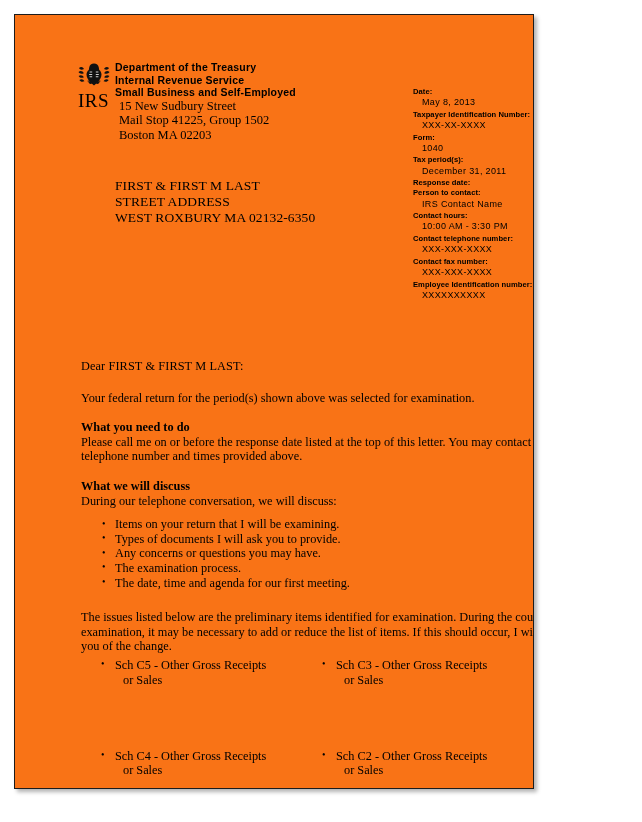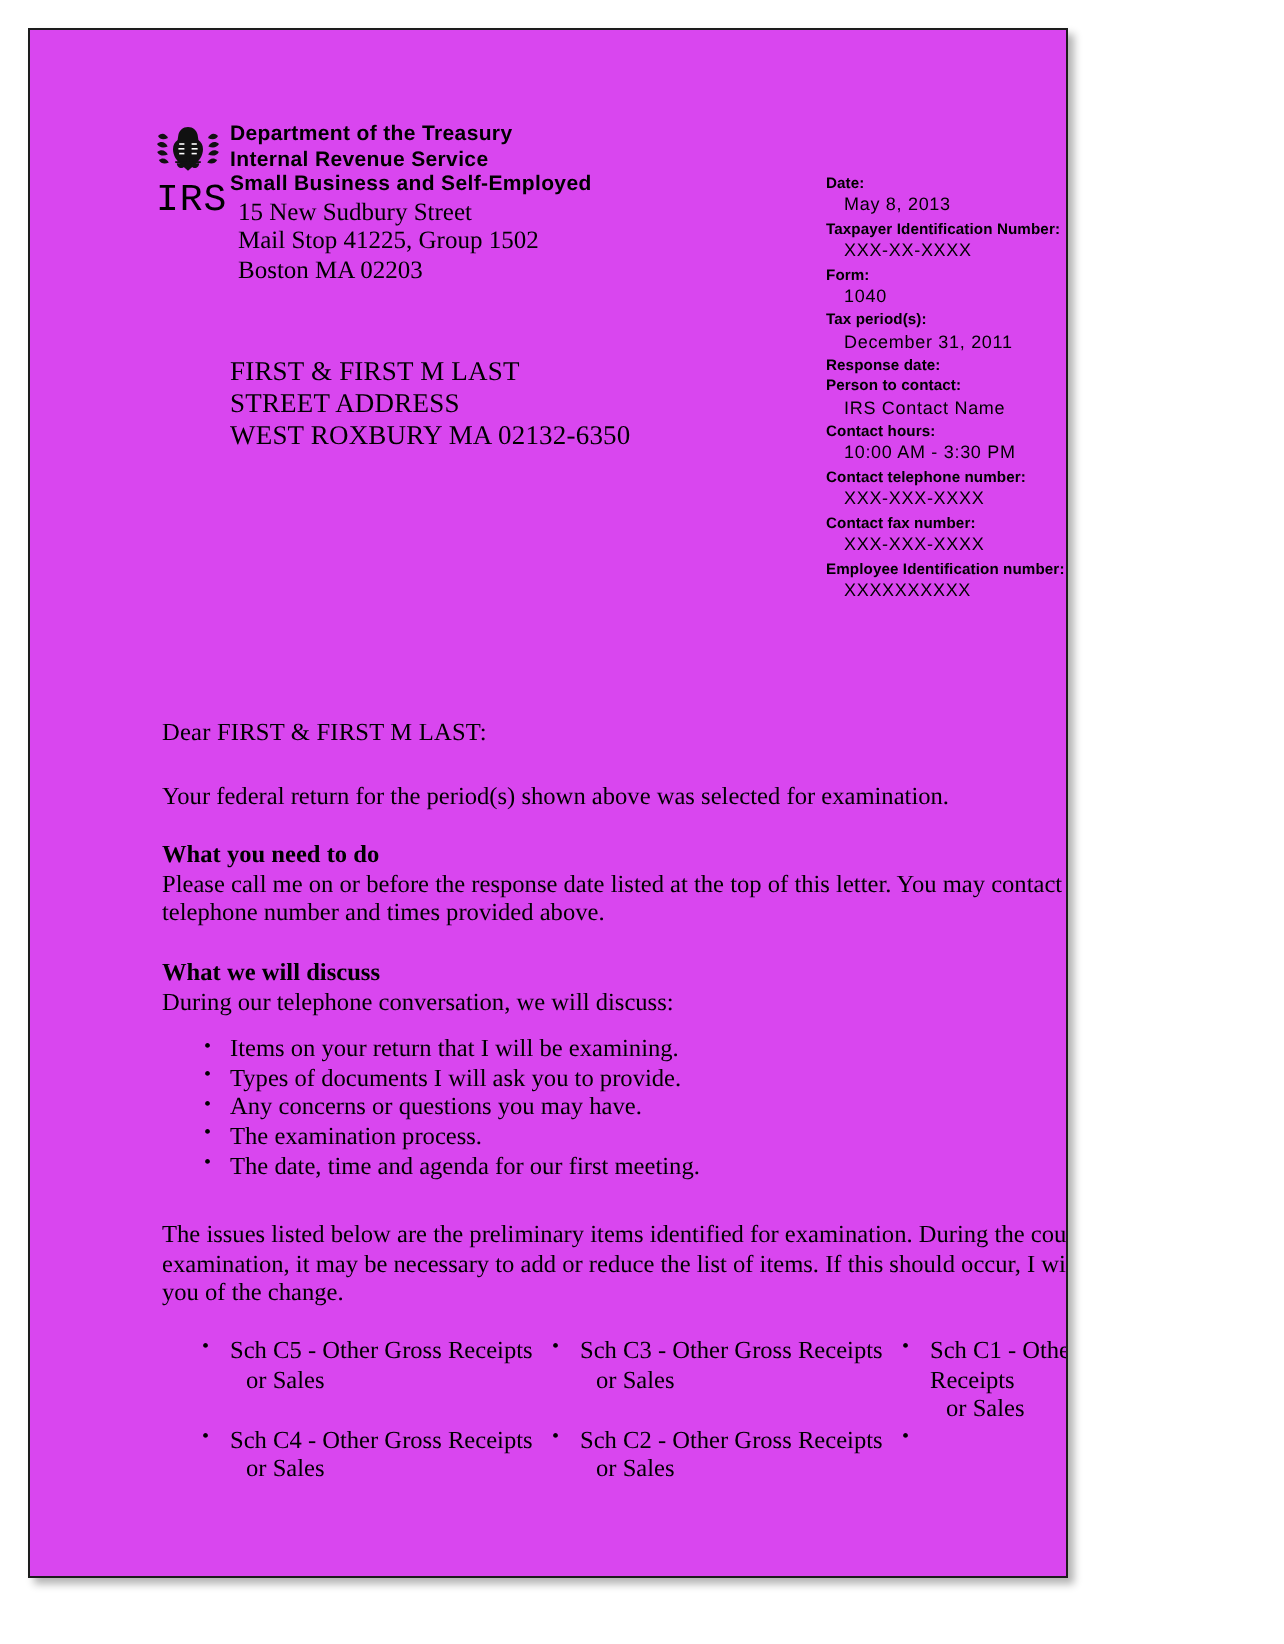--- a/index.html
+++ b/index.html
@@ -22,21 +22,21 @@
     background: #ffffff;
   }
 
   
   #page {
     position: absolute;
     left: 14px;
     top: 14px;
     width: 520px;
     height: 775px;
-    background: #d946ef;
+    background: #f97316;
     border: 1px solid #1c1c1c;
     box-shadow: 3px 3px 4px rgba(0,0,0,0.30);
     box-sizing: border-box;
     overflow: hidden;
   }
 
   
   .letterhead {
     position: absolute;
     left: 62px;
@@ -48,21 +48,21 @@
     align-items: flex-start;
   }
   .irs-seal {
     width: 34px;
     flex: 0 0 34px;
     margin-right: 4px;
     padding-top: 1px;
   }
   .irs-seal svg { display: block; }
   .irs-word {
-    font-family: Liberation Mono, monospace;
+    font-family: Liberation Serif, serif;
     font-size: 19px;
     line-height: 19px;
     letter-spacing: 0.5px;
     color: #000;
     margin-top: -1px;
     margin-left: 1px;
     text-align: center;
   }
   .lh-head-lines {
     font-family: "Liberation Sans", sans-serif;
@@ -151,26 +151,27 @@
     position: absolute;
     left: 0;
     top: -0.5px;
     font-size: 10px;
   }
 
   .issues-para { margin-top: 20px; margin-bottom: 0; }
 
   
   .sch-grid {
-    margin-top: 14px;
+    margin-top: 4px;
     display: grid;
     grid-template-columns: 175px 175px 150px;
     column-gap: 0px;
     row-gap: 0px;
     padding-left: 20px;
+    gap: 46px;
   }
   .sch-item {
     position: relative;
     padding-left: 14px;
     font-size: 12.3px;
     line-height: 14.6px;
     min-height: 14.6px;
     margin-bottom: 0px;
   }
   .sch-item::before {

